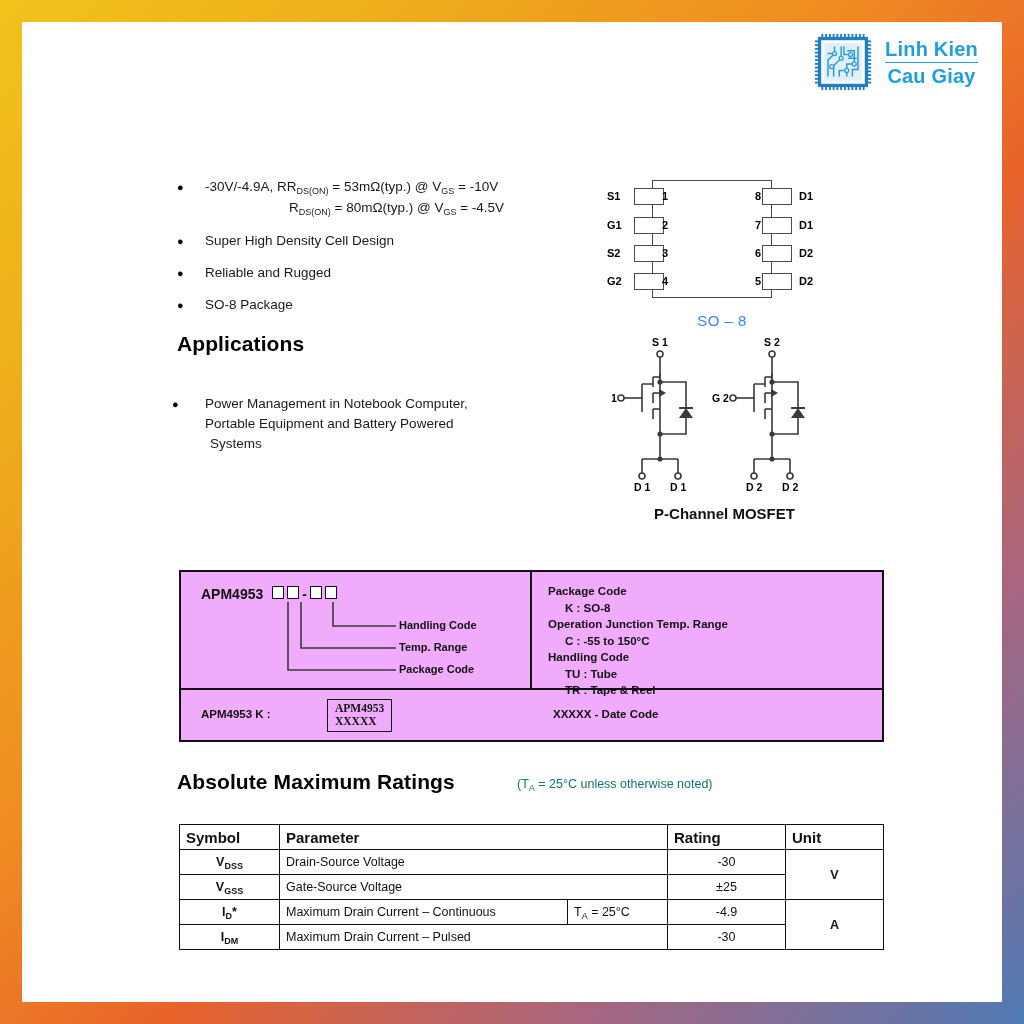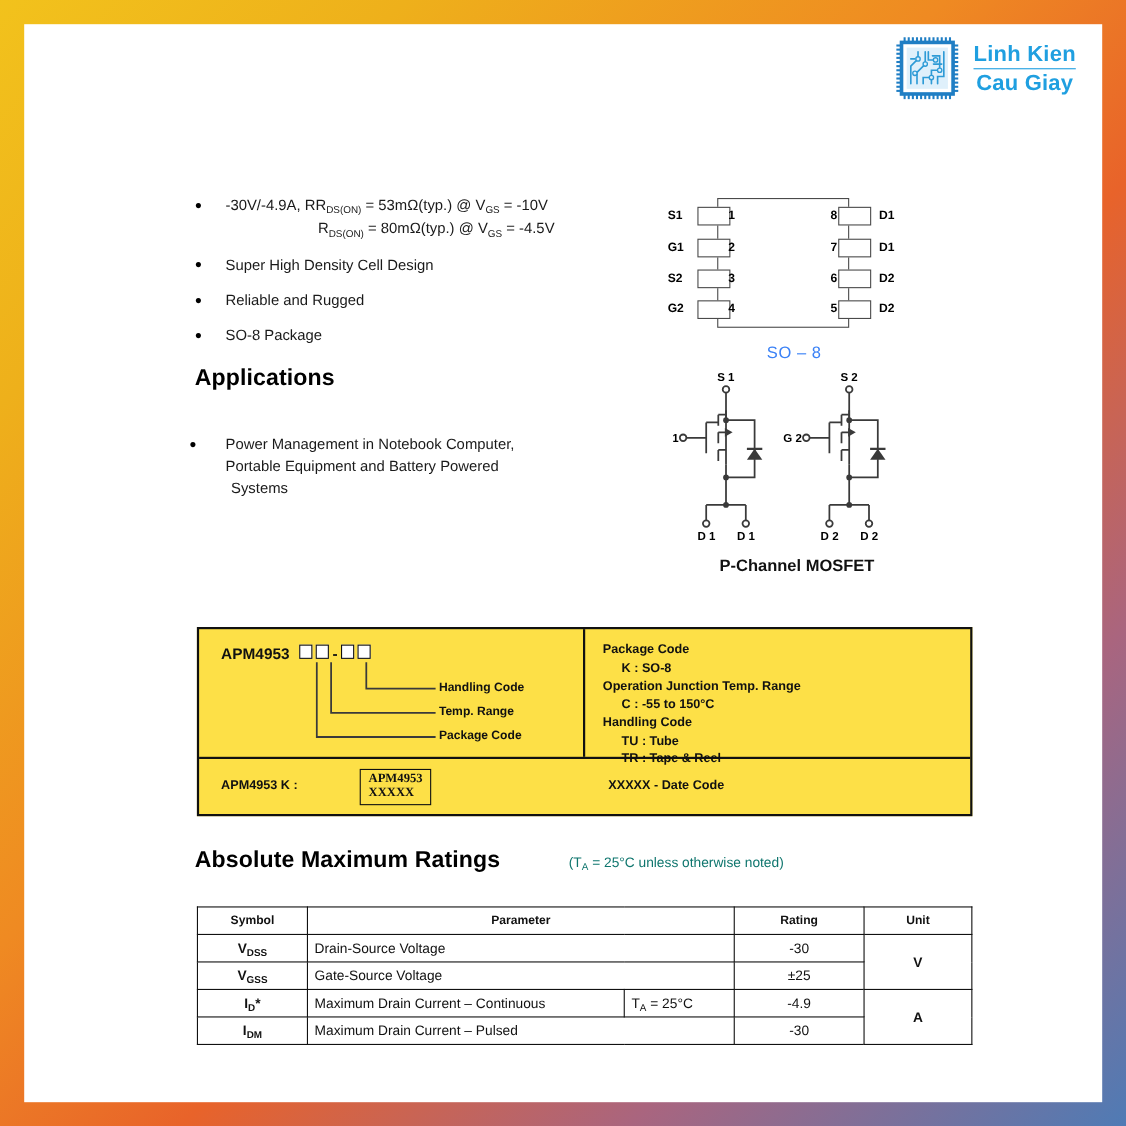--- a/index.html
+++ b/index.html
@@ -111,21 +111,21 @@
   #amr-head { position: absolute; left: 155px; top: 748px; }
   #amr-note {
     position: absolute; left: 495px; top: 755px;
     font-size: 12.5px; color: #0f766e;
   }
 
   
   #ord-box {
     position: absolute; left: 157px; top: 548px;
     width: 705px; height: 172px;
-    border: 2px solid #111; background: #fde047;
+    border: 2px solid #111; background: #f0abfc;
   }
   #ord-top { position: relative; height: 118px; border-bottom: 2px solid #111; }
   #ord-div {
     position: absolute; left: 349px; top: 0; width: 2px; height: 100%;
     background: #111;
   }
   #ord-partline {
     position: absolute; left: 20px; top: 14px;
     font-size: 14px; font-weight: bold; color: #111;
     display: flex; align-items: center; gap: 9px;
@@ -162,21 +162,21 @@
   
   #amr-table {
     position: absolute; left: 157px; top: 802px;
     width: 705px; border-collapse: collapse;
   }
   #amr-table td, #amr-table th {
     border: 1.3px solid #111;
     font-size: 12.5px; color: #111;
     padding: 3px 6px; height: 25px;
   }
-  #amr-table th { font-weight: bold; text-align: center; font-size: 11px; }
+  #amr-table th { font-weight: bold; text-align: left; font-size: 15px; }
   .c-sym  { width: 100px; text-align: center; font-weight: 600; }
   .c-par  { text-align: left; }
   .c-cond { width: 100px; text-align: left; }
   .c-rate { width: 118px; text-align: center; }
   .c-unit { width: 98px; text-align: center; font-weight: bold; font-size: 14px; }
 </style>
 </head>
 <body>
 
 <div id="frame">

